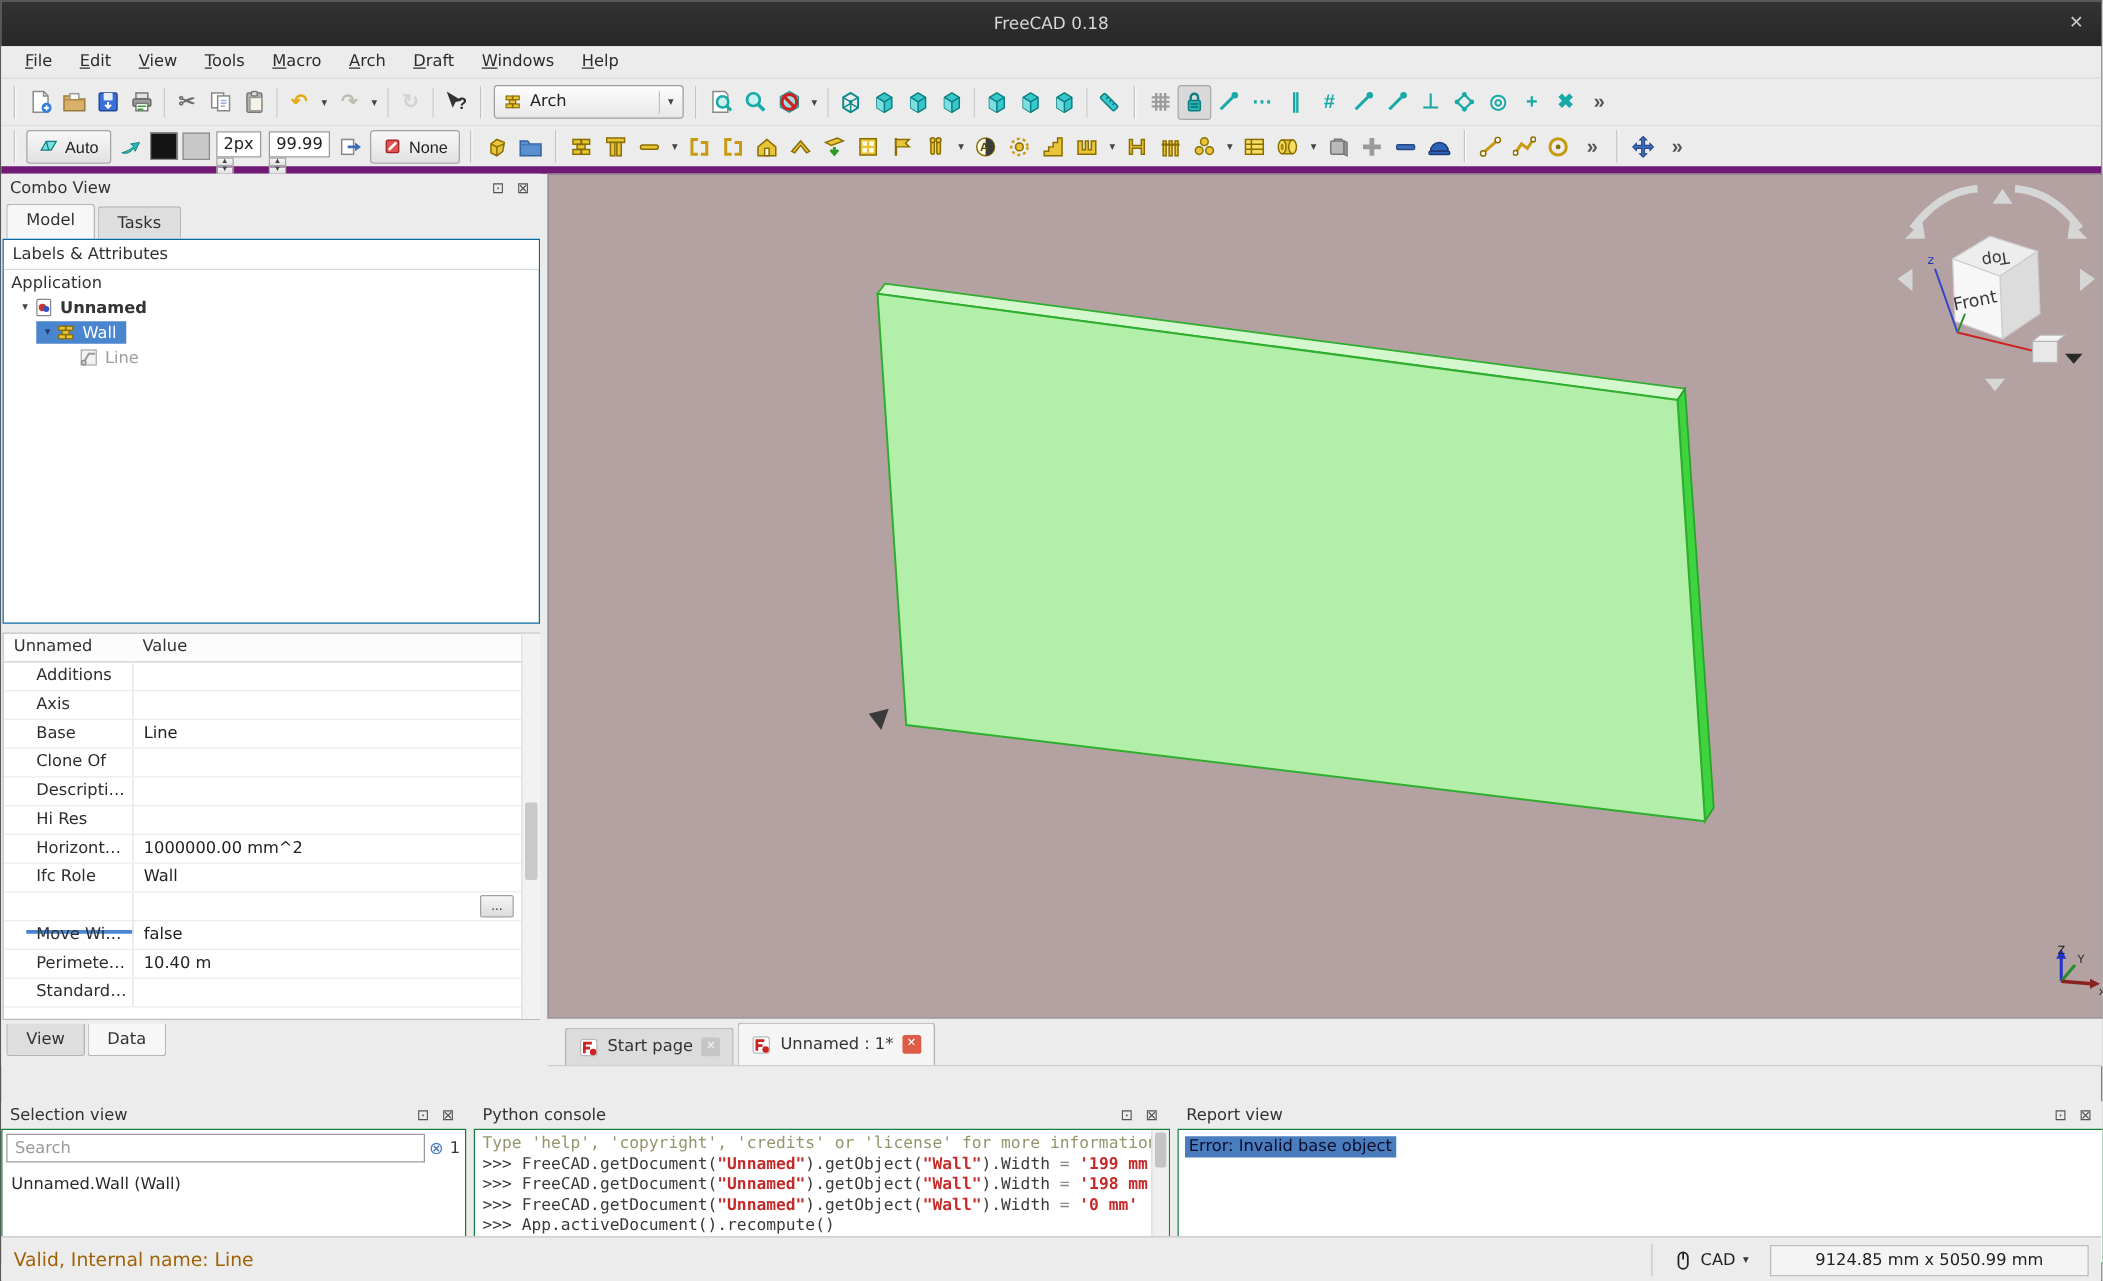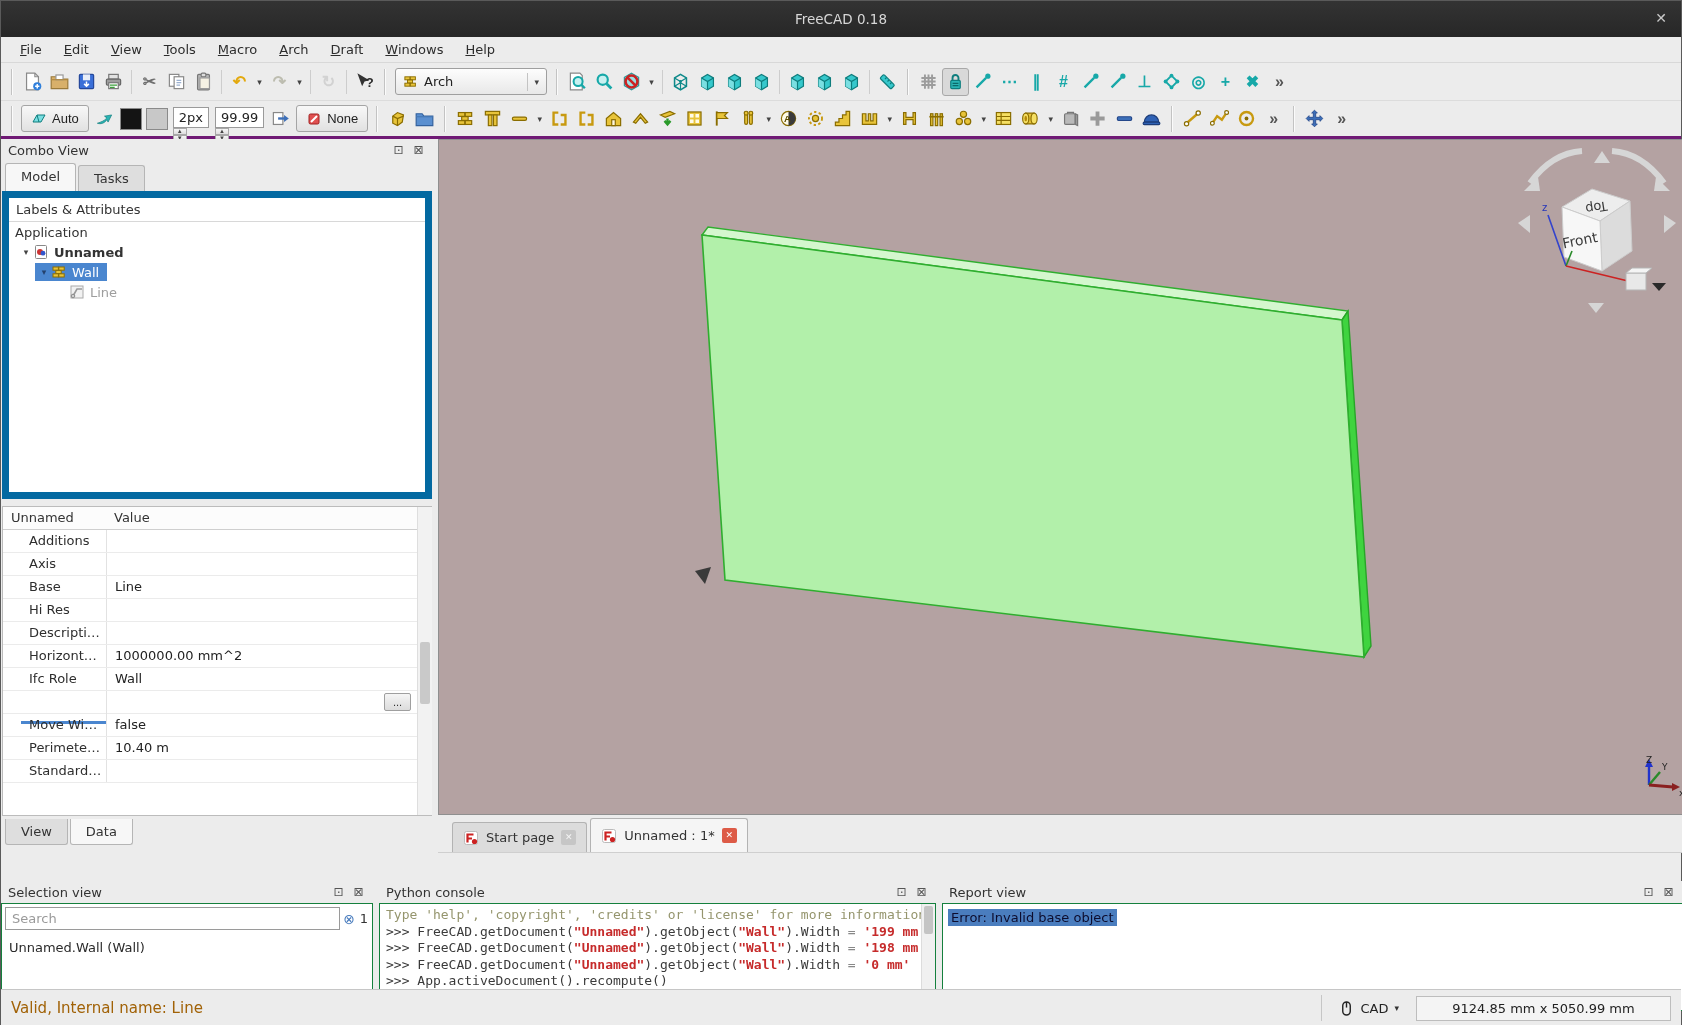--- a/index.html
+++ b/index.html
@@ -12,21 +12,21 @@
   .titlebar .close { position:absolute; right:14px; top:9px; color:#c9c9c9; font-size:14px; cursor:default; }
 
   
   .menubar { position:absolute; left:0; top:36px; right:0; height:26px; background:#ececec; border-bottom:1px solid #d8d8d8; display:flex; align-items:center; padding-left:8px; }
   .menu-item { padding:3px 11px; font-size:13px; color:#2d2d2d; }
   .menu-item u { text-decoration:underline; }
 
   
   .toolbar { position:absolute; left:0; right:0; display:flex; align-items:center; padding:0 4px; background:#ececec; }
   #toolbar1 { top:62px; height:38px; border-bottom:1px solid #dcdcdc; }
-  #toolbar2 { top:100px; height:38px; border-bottom:3px solid #701a75; }
+  #toolbar2 { top:100px; height:38px; border-bottom:6px solid #701a75; }
   .tb-handle { width:0; height:26px; border-left:1px solid #c3c3c3; border-right:1px solid #fbfbfb; margin:0 6px; }
   .tb-sep { width:0; height:24px; border-left:1px solid #cdcdcd; margin:0 4px; }
   .tbtn { display:flex; align-items:center; justify-content:center; width:27px; height:28px; border:1px solid transparent; background:transparent; border-radius:3px; }
   .tbtn.pressed { background:#d9d9d9; border-color:#a8a8a8; }
   .tbtn.disabled { opacity:.55; }
   .ticn { width:19px; height:19px; display:block; }
   .gicn { font-size:16px; line-height:19px; font-weight:bold; }
   .tb-caret { width:13px; height:28px; border:none; background:transparent; font-size:9px; color:#444; padding:0; }
   .tb-combo { display:flex; align-items:center; gap:6px; min-width:152px; height:27px; border:1px solid #9f9f9f; border-radius:3px; background:linear-gradient(#fdfdfd,#e8e8e8); padding:0 7px; margin:0 3px; }
   .tb-combo .ticn { width:15px; height:15px; }
@@ -42,21 +42,21 @@
 
   
   .combo-dock { position:absolute; left:0; top:138px; width:432px; height:714px; background:#ececec; }
   .dock-header { height:22px; display:flex; align-items:center; padding:0 7px; }
   .dock-title { font-size:13px; color:#333; }
   .dock-btns { margin-left:auto; display:flex; gap:5px; }
   .dock-btn { font-size:12px; color:#555; width:15px; height:15px; line-height:15px; text-align:center; }
   .cv-tabs { position:absolute; left:0; top:22px; right:0; height:30px; display:flex; align-items:flex-end; padding-left:4px; }
   .tab { padding:5px 15px 5px; border:1px solid #b5b5b5; border-bottom:none; background:#dedede; border-radius:3px 3px 0 0; margin-right:2px; font-size:13px; color:#333; }
   .tab.active { background:#f7f7f7; padding-bottom:7px; }
-  .cv-tree { position:absolute; left:1px; right:1px; top:52px; height:308px; background:#fff; border:7px solid #0369a1; overflow:hidden; }
+  .cv-tree { position:absolute; left:1px; right:1px; top:52px; height:308px; background:#fff; border:1px solid #0369a1; overflow:hidden; }
   .tree-colheader { height:24px; border-bottom:1px solid #d8d8d8; padding:4px 7px; font-size:13px; color:#333; background:#fff; }
   .trow { height:20px; display:flex; align-items:center; font-size:13px; color:#333; }
   .trow .caret { width:14px; font-size:9px; color:#444; text-align:center; }
   .trow .ticn { width:16px; height:16px; margin-right:5px; }
   .twrap { display:flex; align-items:center; padding:1px 8px 1px 2px; }
   .twrap.sel { background:#4a86cf; color:#fff; }
   .tlabel.bold { font-weight:bold; }
   .tlabel.dim { color:#9e9e9e; }
   .cv-splitter { position:absolute; left:0; right:0; top:360px; height:7px; }
   .cv-props { position:absolute; left:1px; right:1px; top:367px; height:310px; background:#fff; border:1px solid #bcbcbc; overflow:hidden; }
@@ -843,25 +843,29 @@
           </div>
           <div class="prow">
             <span class="plabel">Axis</span>
             <span class="pvalue"></span>
           </div>
           <div class="prow">
             <span class="plabel">Base</span>
             <span class="pvalue">Line</span>
           </div>
           <div class="prow">
-            <span class="plabel">Hi Res</span>
+            <span class="plabel">Clone Of</span>
             <span class="pvalue"></span>
           </div>
           <div class="prow">
             <span class="plabel">Descripti…</span>
+            <span class="pvalue"></span>
+          </div>
+          <div class="prow">
+            <span class="plabel">Hi Res</span>
             <span class="pvalue"></span>
           </div>
           <div class="prow">
             <span class="plabel">Horizont…</span>
             <span class="pvalue">1000000.00 mm^2</span>
           </div>
           <div class="prow">
             <span class="plabel">Ifc Role</span>
             <span class="pvalue">Wall</span>
           </div>

